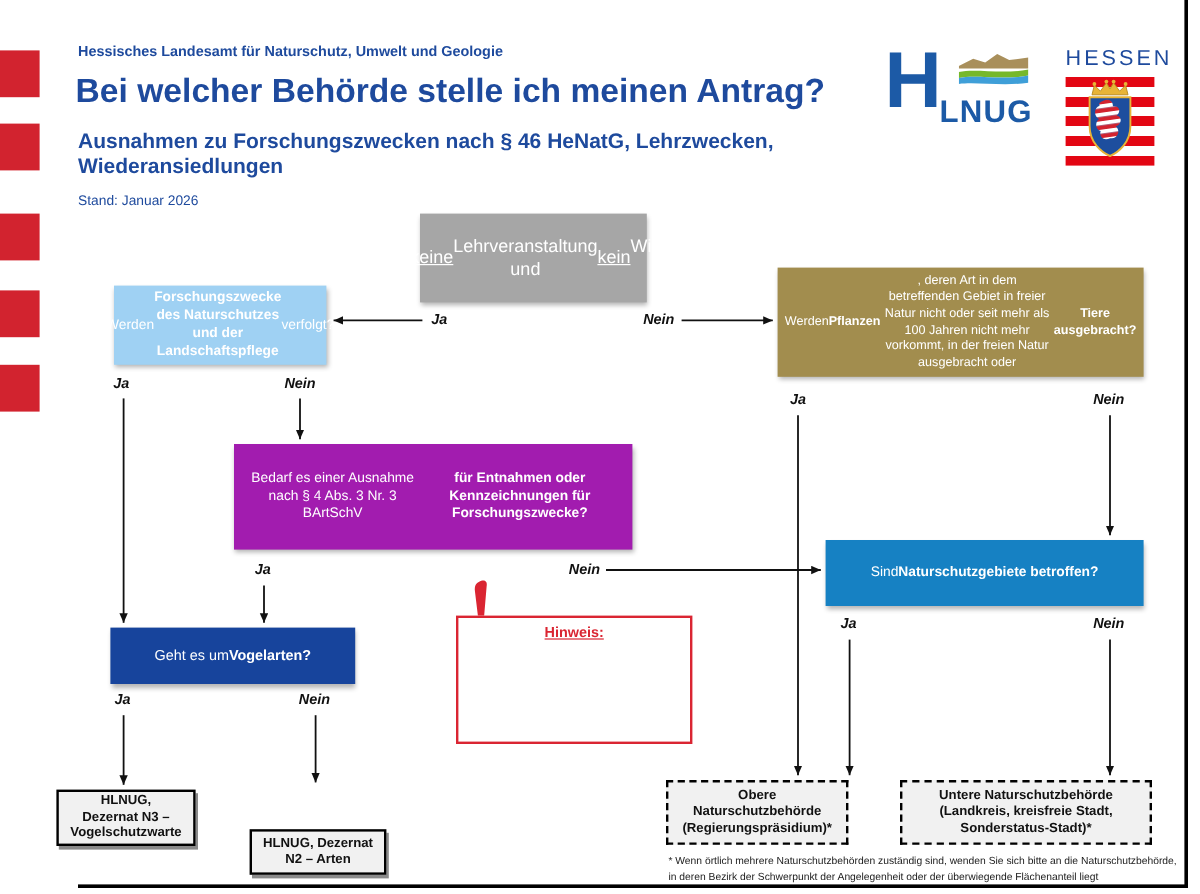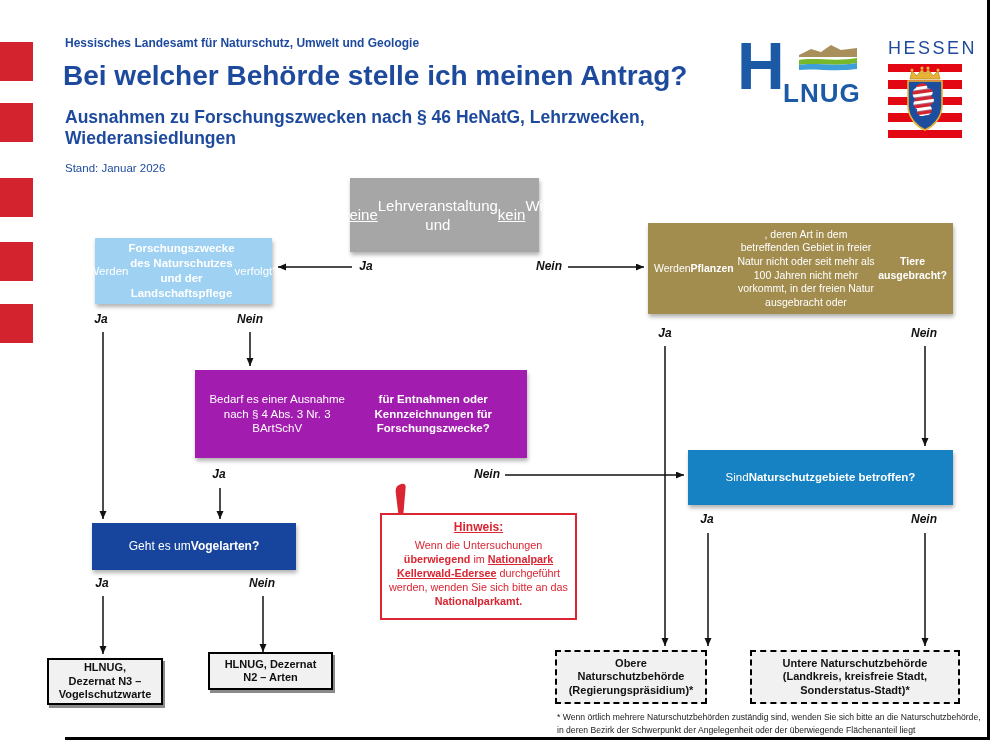--- a/index.html
+++ b/index.html
@@ -45,21 +45,21 @@
     line-height:1.3; text-align:center; padding:5px 6px; }
   .hinweis-title { font-size:12px; font-weight:bold; text-decoration:underline; margin-bottom:2px; }
   .excl { position:absolute; left:391px; top:483px; }
   
   .result { position:absolute; background:#f1f1f1; border:2px solid #000; font-weight:bold;
     font-size:11px; text-align:center; display:flex; align-items:center; justify-content:center;
     line-height:1.22; }
   .result.solid { box-shadow:2px 3px 0 #8a8a8a; }
   .result.dashed { border-style:dashed; }
   #result-n3     { left:47px;  top:658px; width:116px; height:47px; }
-  #result-n2     { left:208px; top:652px; width:125px; height:38px; }
+  #result-n2     { left:208px; top:691px; width:114px; height:38px; }
   #result-obere  { left:555px; top:650px; width:152px; height:54px; }
   #result-untere { left:750px; top:650px; width:210px; height:54px; }
   .footnote { position:absolute; left:557px; top:711px; width:436px; font-size:8.6px; line-height:1.5; color:#1a1a1a; }
   
   #connectors { position:absolute; left:0; top:0; pointer-events:none; }
   
   .frame-right  { position:absolute; left:987px; top:0; width:2.5px; height:740px; background:#000; }
   .frame-bottom { position:absolute; left:65px; top:737px; width:925px; height:2.5px; background:#000; }
 </style>
 </head>
@@ -160,21 +160,20 @@
   <div class="branch" style="left:262px; top:576px">Nein</div>
 
   <div class="excl">
     <svg width="22" height="58" viewBox="0 0 22 58">
       <path d="M8,2 C12.5,-0.5 15.5,1 14.5,6 L11.8,38 C11.5,41 8.6,41 8.2,38 L4.8,10 C4.2,5 5.8,3 8,2 Z" fill="#da2532"></path>
       <circle cx="10" cy="51" r="5" fill="#da2532"></circle>
     </svg>
   </div>
   <div class="hinweis-box">
     <div class="hinweis-title">Hinweis:</div>
-    <div>Wenn die Untersuchungen <b>überwiegend</b> im <b><u>Nationalpark Kellerwald-Edersee</u></b> durchgeführt werden, wenden Sie sich bitte an das <b>Nationalparkamt.</b></div>
   </div>
 
   <div class="result solid" id="result-n3">HLNUG,<br>Dezernat N3 –<br>Vogelschutzwarte</div>
   <div class="result solid" id="result-n2">HLNUG, Dezernat<br>N2 – Arten</div>
   <div class="result dashed" id="result-obere">Obere<br>Naturschutzbehörde<br>(Regierungspräsidium)*</div>
   <div class="result dashed" id="result-untere">Untere Naturschutzbehörde<br>(Landkreis, kreisfreie Stadt,<br>Sonderstatus-Stadt)*</div>
 
   <div class="footnote">* Wenn örtlich mehrere Naturschutzbehörden zuständig sind, wenden Sie sich bitte an die Naturschutzbehörde,<br>in deren Bezirk der Schwerpunkt der Angelegenheit oder der überwiegende Flächenanteil liegt</div>
 
   <div class="frame-right"></div>

